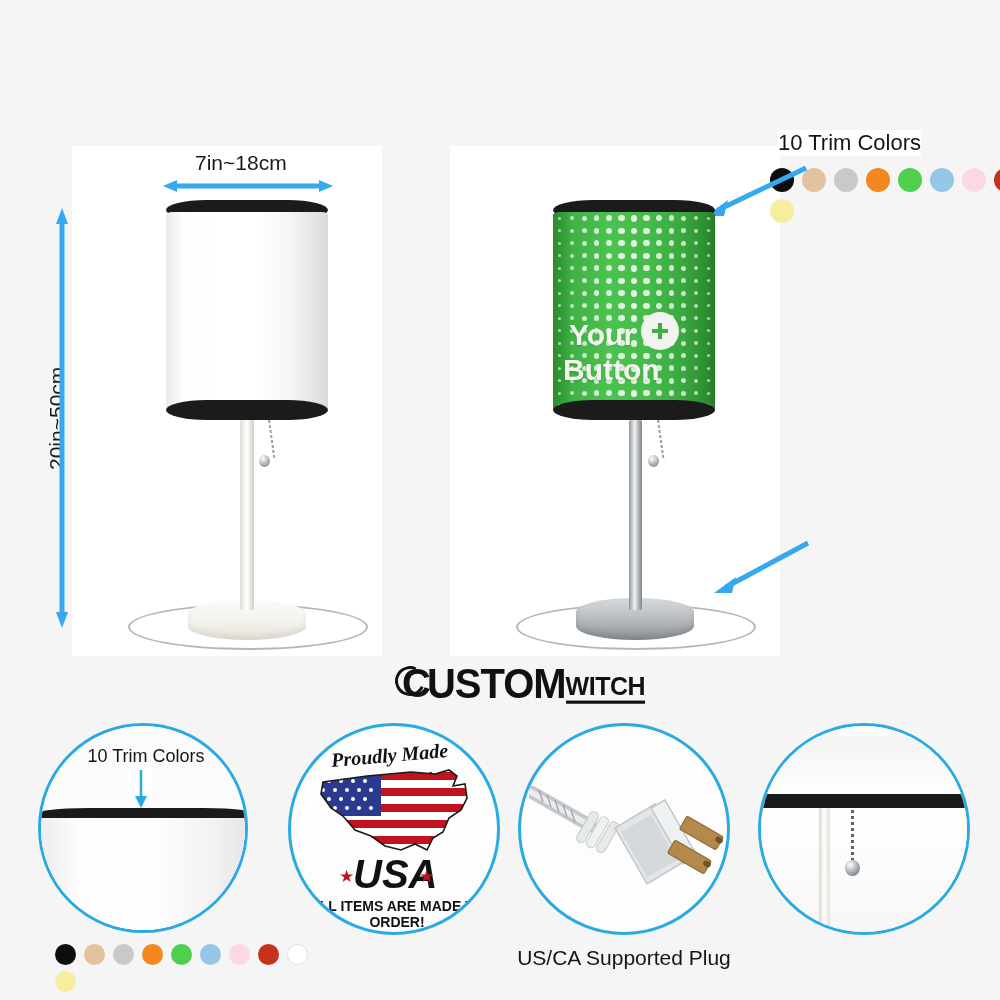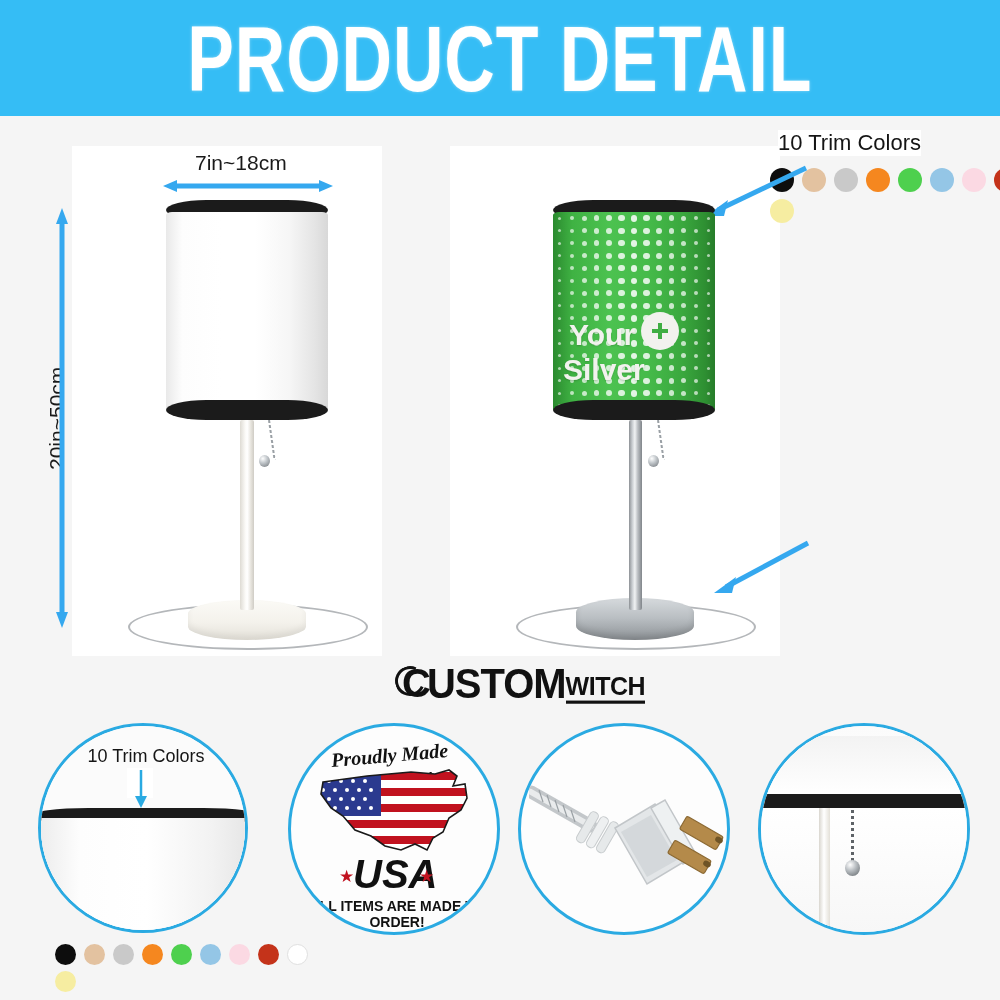--- a/index.html
+++ b/index.html
@@ -173,23 +173,20 @@
     position: absolute; font-family: "Liberation Sans", sans-serif;
     font-weight: 700; color: #111;
   }
   .star { position: absolute; color: #c1121f; font-size: 17px; }
 </style>
 </head>
 <body>
 
 <div id="page">
 
-  <div class="banner">
-    <div class="banner-title">PRODUCT DETAIL</div>
-  </div>
 
   <div class="patch" style="left:72px;  top:146px; width:310px; height:510px;"></div>
   <div class="patch" style="left:450px; top:146px; width:330px; height:510px;"></div>
 
   <div class="callout-text" style="left:778px; top:130px; font-size:22px; background:#ffffff;">10 Trim Colors</div>
   <div class="swatch-row" id="swatchRowTop1" style="left:770px; top:168px;">
       <div class="swatch" style="width: 24px; height: 24px; background: rgb(13, 13, 13);"></div>
       <div class="swatch" style="width: 24px; height: 24px; background: rgb(227, 194, 160);"></div>
       <div class="swatch" style="width: 24px; height: 24px; background: rgb(201, 201, 201);"></div>
       <div class="swatch" style="width: 24px; height: 24px; background: rgb(245, 135, 31);"></div>
@@ -460,21 +457,21 @@
             <div class="dot" style="width: 4.38462px; height: 4.38462px; left: 141.115px; top: 191.558px; opacity: 0.66;"></div>
             <div class="dot" style="width: 3.45385px; height: 3.45385px; left: 154.042px; top: 192.023px; opacity: 0.62;"></div>
           </div>
         <div class="design-text" style="left:16px; top:108px; font-size:30px;">Your</div>
         <div class="plus-badge" style="left:88px; top:100px; width:38px; height:38px;">
           <svg width="22" height="22" viewBox="0 0 22 22">
             <rect x="9" y="3" width="4" height="16" fill="#3fae43"></rect>
             <rect x="3" y="9" width="16" height="4" fill="#3fae43"></rect>
           </svg>
         </div>
-        <div class="design-text" style="left:10px; top:143px; font-size:30px;">Silver</div>
+        <div class="design-text" style="left:10px; top:143px; font-size:30px;">Button</div>
       </div>
       <div class="trim" style="top:200px; height:20px;"></div>
     </div>
 
     <div class="pullchain">
       <div class="chain-line" style="left:657px; top:420px; height:40px; transform:rotate(-8deg); transform-origin: top center;"></div>
       <div class="chain-ball" style="left:648px; top:455px;"></div>
     </div>
   </div>
 
@@ -608,20 +605,21 @@
       <g fill="#b48a4a" stroke="#8c6a34" stroke-width="1.2">
         <rect x="158" y="42" width="42" height="15" rx="2" transform="rotate(30 158 42)"></rect>
         <rect x="146" y="66" width="42" height="15" rx="2" transform="rotate(30 146 66)"></rect>
       </g>
       <g fill="#6f5426">
         <ellipse cx="190" cy="66" rx="4" ry="3" transform="rotate(30 190 66)"></ellipse>
         <ellipse cx="178" cy="90" rx="4" ry="3" transform="rotate(30 178 90)"></ellipse>
       </g>
     </svg>
   </div>
+  <div class="feature-label" style="left:500px; top:946px; width:248px;">US/CA Supported Plug</div>
 
   <div class="feature-circle" style="left:758px; top:723px; width:212px; height:212px;">
     <div style="position:absolute; left:0; top:0; width:100%; height:100%;
                 background:linear-gradient(to bottom,#fbfbfb 0%,#ffffff 40%,#f7f7f7 100%);"></div>
 
     <div style="position:absolute; left:-8px; top:10px; width:230px; height:60px;
                 background:linear-gradient(to bottom,#f3f3f3,#ffffff);"></div>
     <div style="position:absolute; left:-8px; top:68px; width:230px; height:14px; background:#1b1b1b;"></div>
 
     <div style="position:absolute; left:58px; top:82px; width:11px; height:120px;

